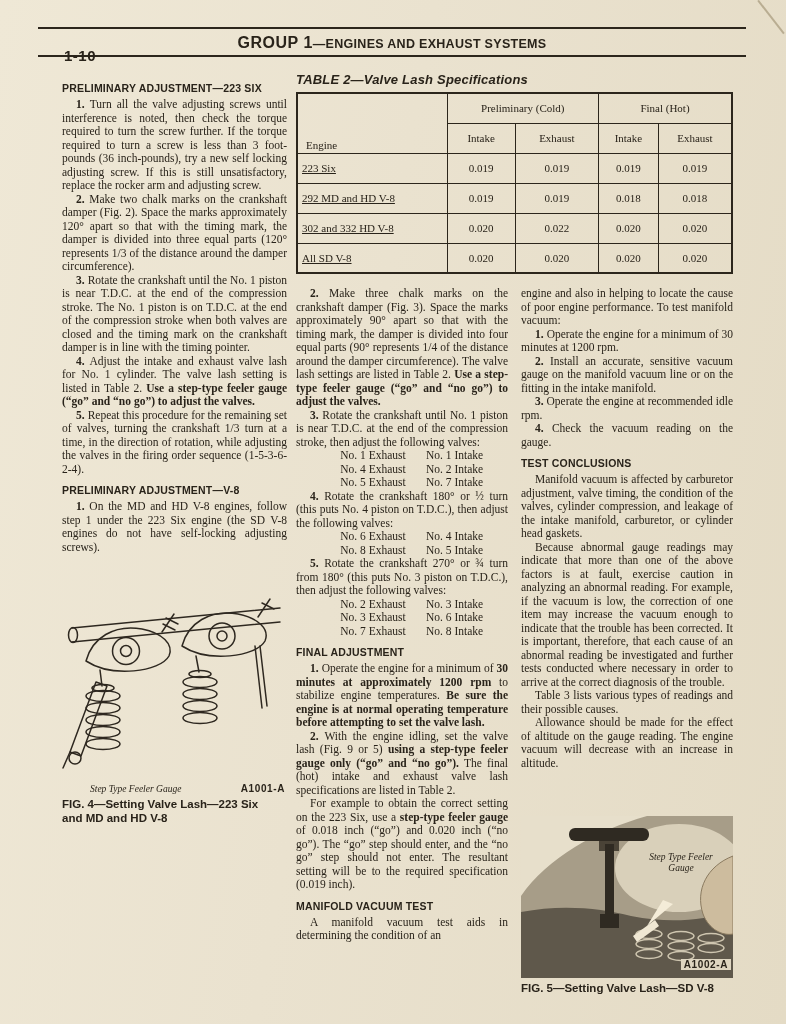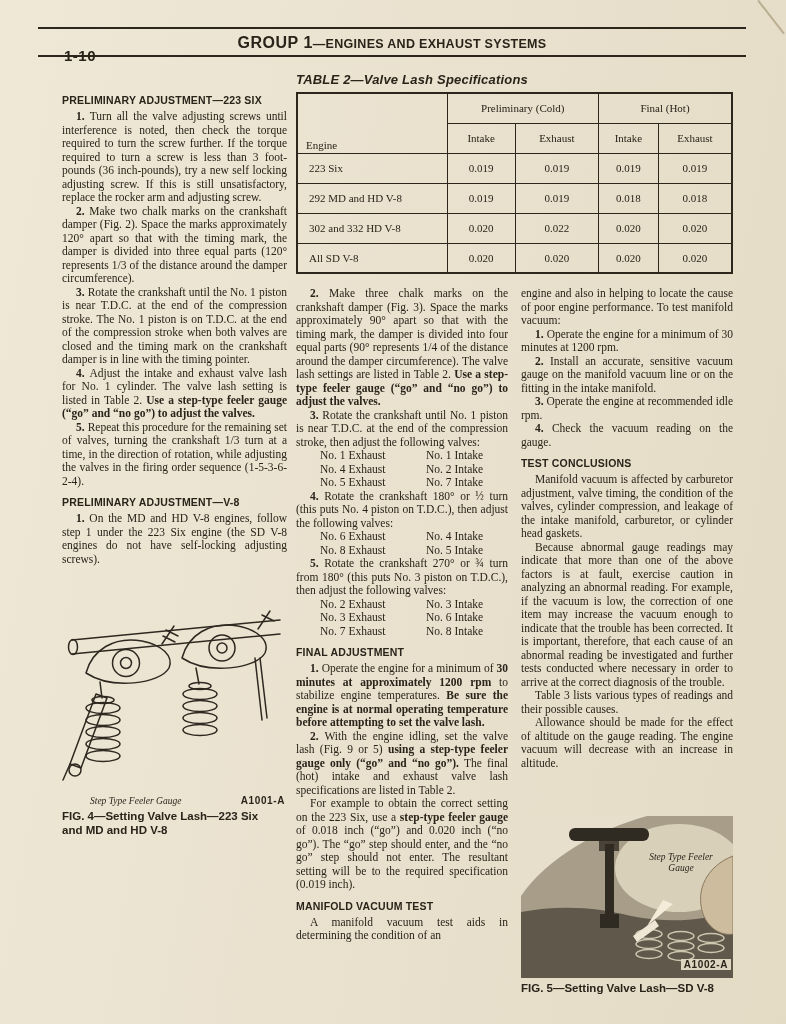--- a/index.html
+++ b/index.html
@@ -25,33 +25,33 @@
   .col1 { position:absolute; left:62px; top:78px; width:225px; }
   .right-area { position:absolute; left:296px; top:72px; width:437px; }
   .two-cols { display:flex; gap:13px; margin-top:13px; }
   .colx { width:212px; }
 
   .para { font-size:11.5px; line-height:13.5px; text-align:justify; text-indent:14px; }
   .para.no-indent { text-indent:0; }
   .para b { font-weight:bold; }
   .sec-heading { font-family:"Liberation Sans", sans-serif; font-weight:bold;
     font-size:10.5px; letter-spacing:.2px; margin:8px 0 4px; }
-  .blocks > .sec-heading:first-child { margin-top:16px; }
+  .blocks > .sec-heading:first-child { margin-top:4px; }
   .pairs { padding-left:24px; font-size:11.5px; line-height:13.5px; }
-  .pair-row { display:flex; }
+  .pair-row { display:flex;text-align:center; }
   .pair-row span:first-child { width:106px; flex:0 0 auto; }
 
   
   .table-title { font-family:"Liberation Sans", sans-serif; font-weight:bold;
     font-size:13px; margin:0 0 5px 0; letter-spacing:.2px;font-style:italic; }
   table.spec { border-collapse:collapse; width:100%; border:2px solid #2c261c; font-size:11px; }
   table.spec th, table.spec td { border:1px solid #2c261c; padding:1.5px 4px;
     text-align:center; font-weight:normal; height:30px; }
   table.spec th.eng-h { text-align:left; padding-left:8px; vertical-align:bottom; width:150px; }
-  table.spec td.eng { text-align:left; padding-left:11px; }
+  table.spec td.eng { text-align:left; padding-left:4px;text-decoration:underline; }
 
   
   .fig { margin-top:12px; }
   .fig svg { display:block; }
   .fig-meta { display:flex; justify-content:space-between; align-items:baseline; margin-top:2px; }
   .annot { font-style:italic; font-size:9.5px; margin-left:28px; }
   .code { font-family:"Liberation Sans", sans-serif; font-weight:bold; font-size:10px;
     letter-spacing:.6px; margin-right:2px; }
   figcaption { font-family:"Liberation Sans", sans-serif; font-weight:bold;
     font-size:11.5px; line-height:13.5px; margin-top:4px; width:212px; }

